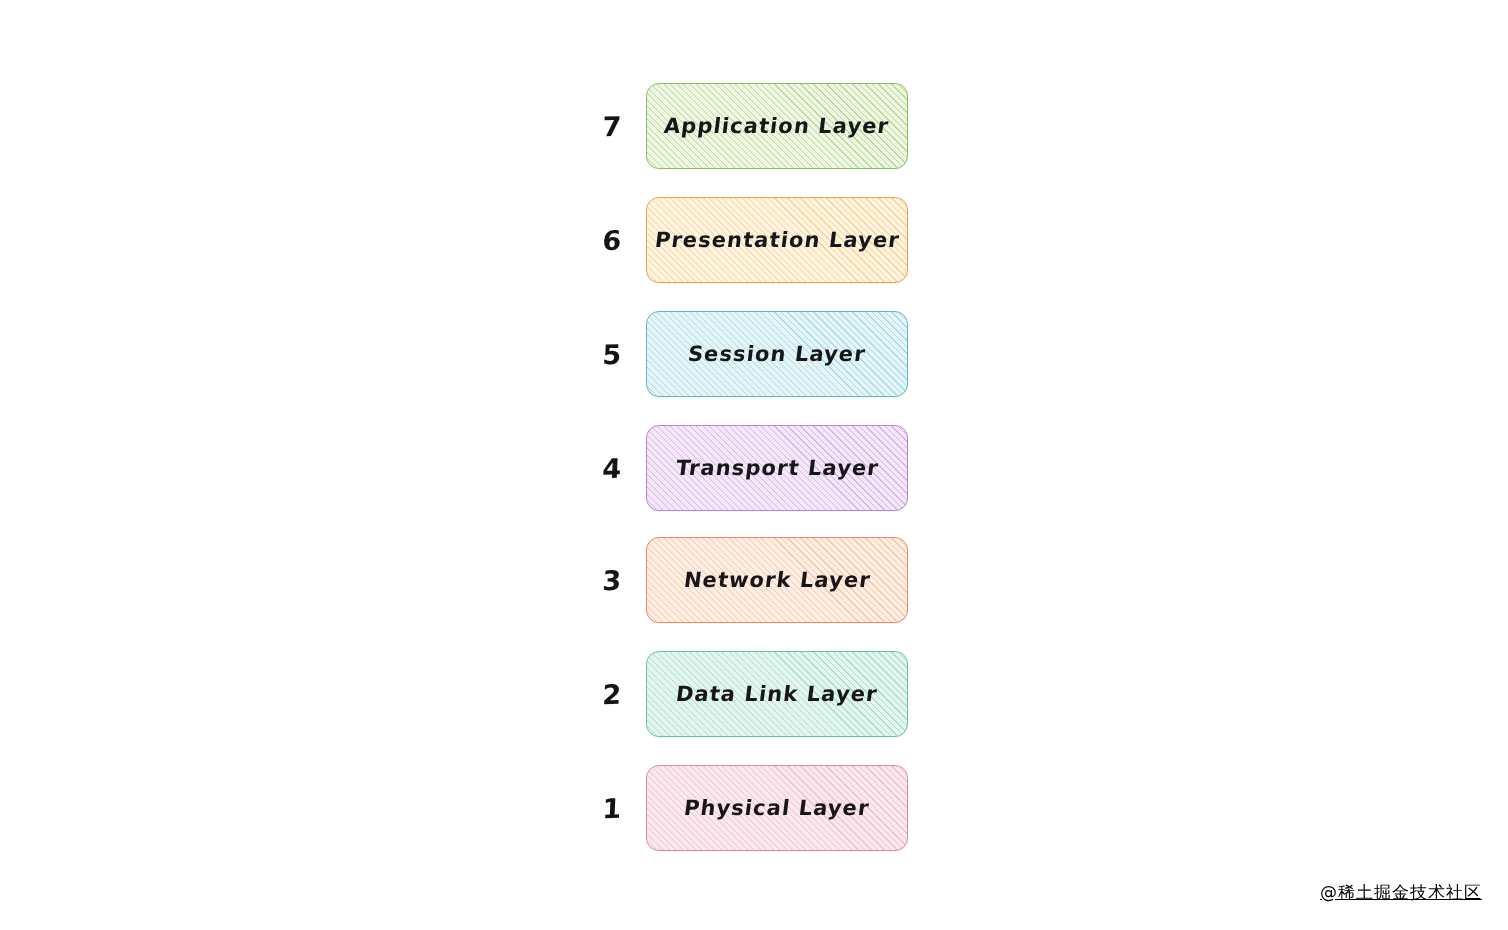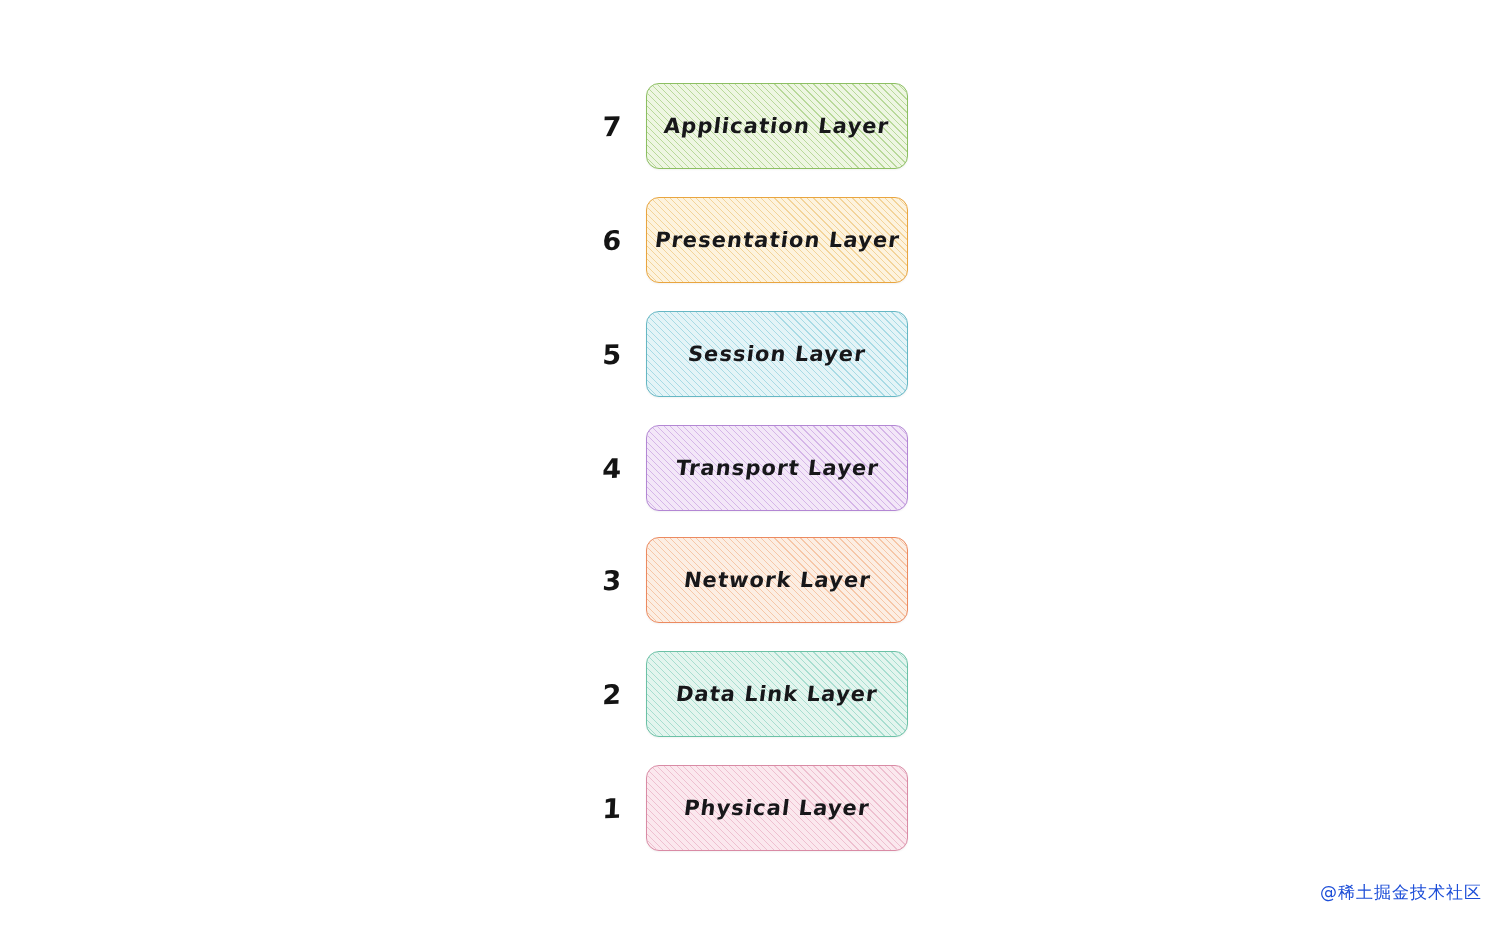--- a/index.html
+++ b/index.html
@@ -163,13 +163,13 @@
       </div>
     </div>
     <div class="layer-row" style="top: 765px;">
       <div class="layer-number">1</div>
       <div class="layer-box" style="border-color: rgb(217, 139, 165); background: rgb(251, 232, 238); --hatch: #eec0d0; --hatch2: #eec0d0;">
         <div class="layer-label">Physical Layer</div>
       </div>
     </div>
   </div>
 
-<div id="watermark" style="color: #1d4ed8;">@稀土掘金技术社区</div>
+<div id="watermark" style="color: #000000; text-decoration: underline;">@稀土掘金技术社区</div>
 
 </body></html>

